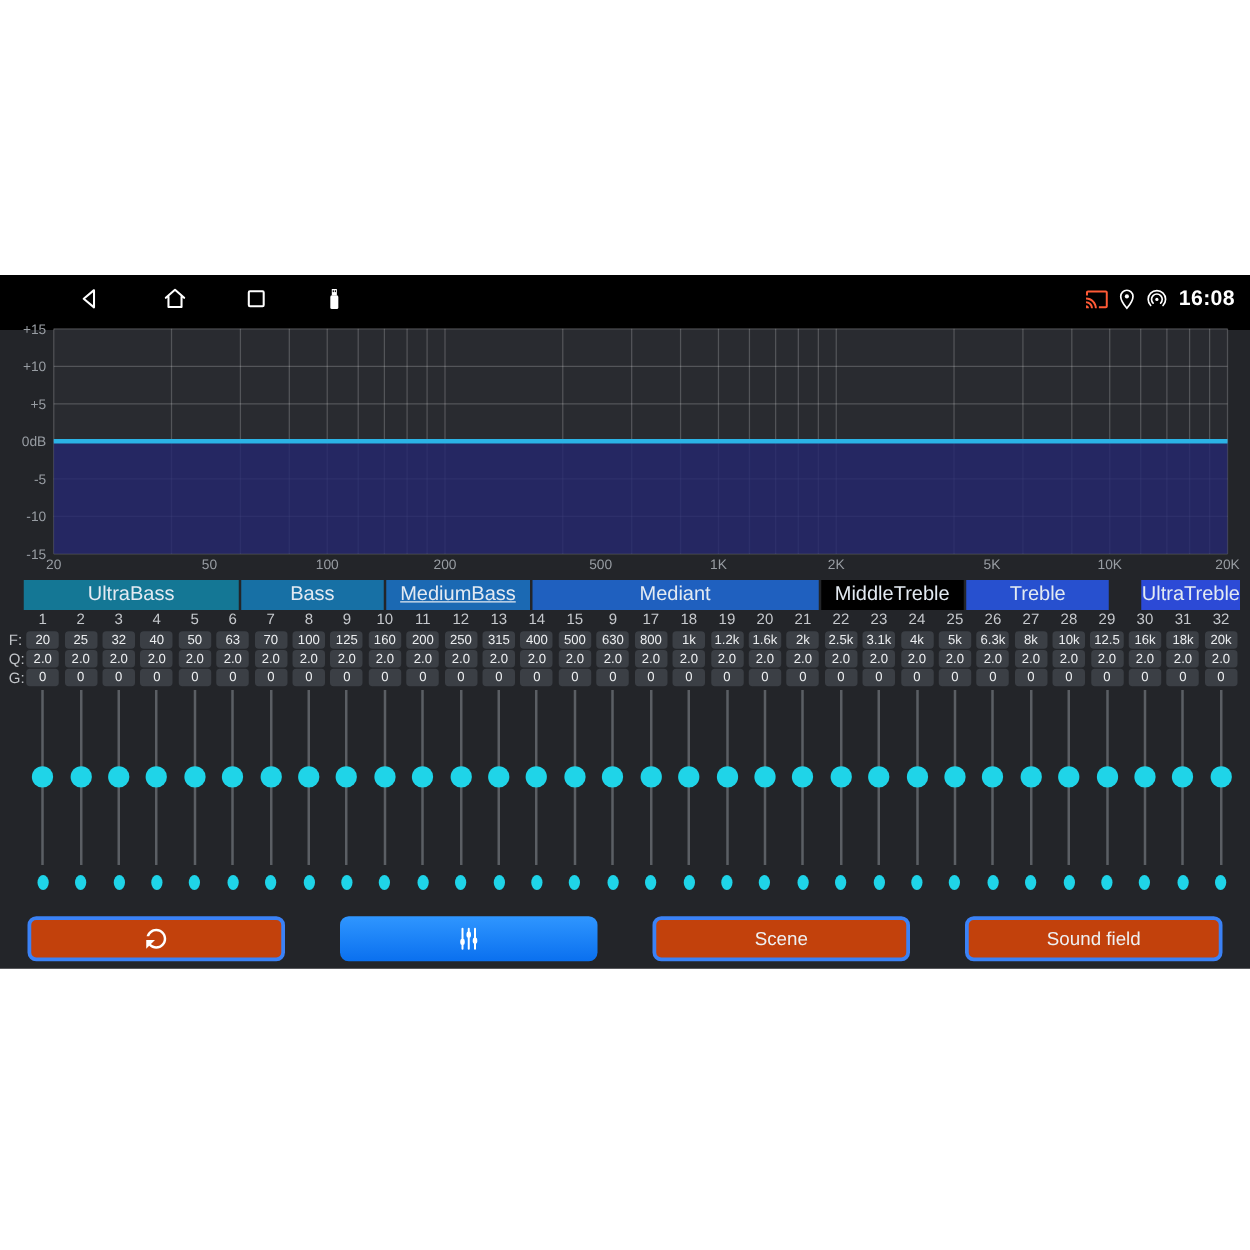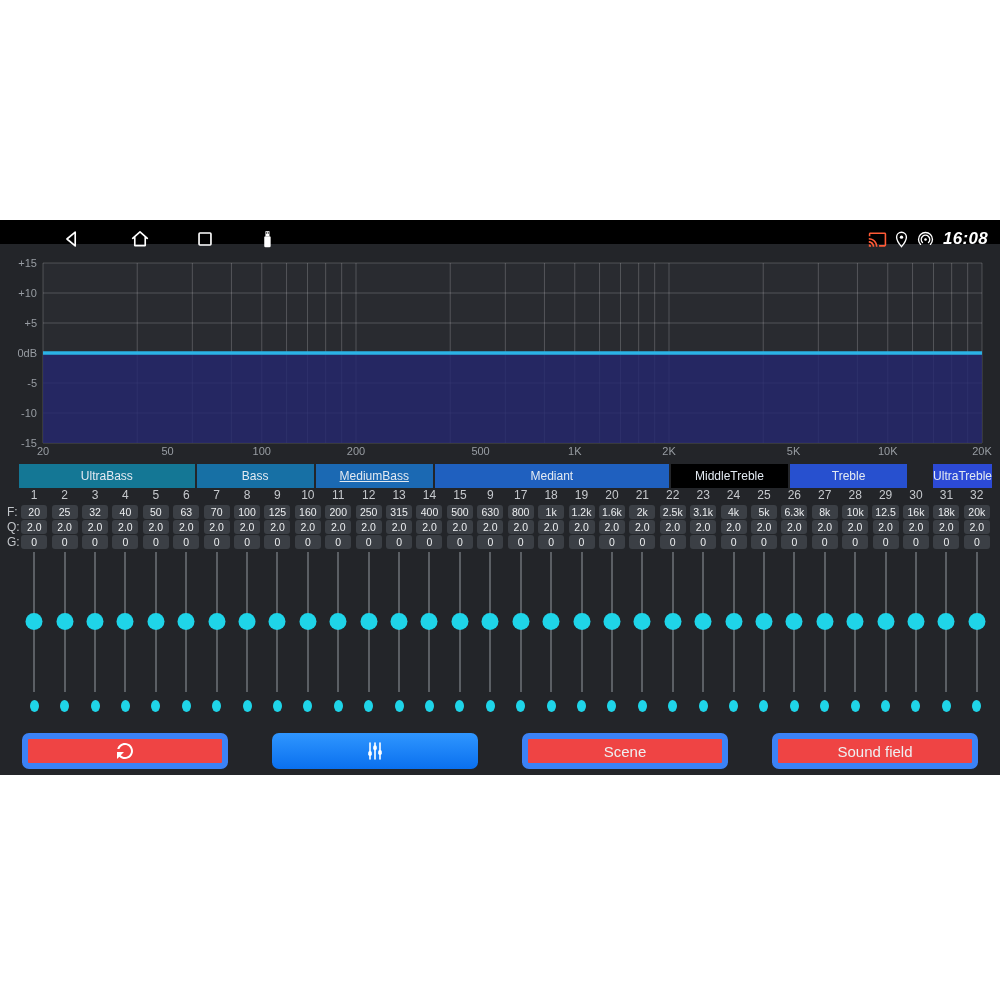--- a/index.html
+++ b/index.html
@@ -1,34 +1,34 @@
 <!DOCTYPE html>
 <html><head>
 <meta charset="utf-8">
 <style>
   html,body{margin:0;padding:0;background:#ffffff;}
   body{font-family:"Liberation Sans",sans-serif;}
   .stage{position:relative;width:1000px;height:1000px;background:#ffffff;overflow:hidden;}
   .app{position:absolute;top:220px;left:0;width:1000px;height:555px;background:#232529;}
 
   
-  .statusbar{position:absolute;top:0;left:0;width:1000px;height:24px;background:#000000;font-style:italic;}
+  .statusbar{position:absolute;top:0;left:0;width:1000px;height:44px;background:#000000;}
   .sicon{position:absolute;top:8px;width:22px;height:22px;}
   .sicon svg{width:22px;height:22px;display:block;}
   .status-right{position:absolute;right:12px;top:0;height:38px;display:flex;align-items:center;gap:5px;}
   .status-right .ricon svg{width:19px;height:19px;display:block;}
   .time{color:#ffffff;font-size:17px;font-weight:bold;letter-spacing:.3px;margin-left:3px;}
 
   
   #graph{position:absolute;top:38px;left:0;width:820px;height:200px;}
   svg text{font-family:"Liberation Sans",sans-serif;}
 
   
   .bands{position:absolute;top:244px;left:19px;width:973px;height:24px;display:flex;gap:2px;}
-  .band{display:flex;align-items:center;justify-content:center;color:#e3eaf2;font-size:12px;}
+  .band{display:flex;align-items:center;justify-content:center;color:#e3eaf2;font-size:16px;}
 
   
   .grid32{position:absolute;left:19px;width:973px;display:grid;grid-template-columns:repeat(32,1fr);}
   #numbers{top:268px;height:15px;color:#c6c9cd;font-size:12px;line-height:15px;text-align:center;}
   #frow{top:285px;height:14px;}
   #qrow{top:300px;height:14px;}
   #grow{top:315px;height:14px;}
   .cell{display:flex;justify-content:center;}
   .box{min-width:20px;padding:0 3px;height:14px;line-height:14px;background:#3b3f45;border-radius:3px;
        color:#eceef0;font-size:10.5px;text-align:center;}
@@ -38,21 +38,21 @@
   #sliders{top:330px;height:146px;}
   .slider{position:relative;height:146px;}
   .track{position:absolute;left:50%;transform:translateX(-50%);top:2px;height:140px;width:2px;background:#5b5f64;}
   .knob{position:absolute;left:50%;transform:translateX(-50%);top:63px;width:17px;height:17px;border-radius:50%;background:#1fd4e8;}
   #dots{top:479px;height:14px;}
   .dotcell{display:flex;justify-content:center;align-items:center;height:14px;}
   .dot{width:9px;height:12px;border-radius:50%;background:#1fd4e8;}
 
   
   .btnrow{position:absolute;top:513px;left:22px;width:956px;display:flex;justify-content:space-between;}
-  .btn{width:206px;height:36px;border-radius:7px;background:#ef4444;border:6px solid #3b82f6;
+  .btn{width:206px;height:36px;border-radius:7px;background:#c2410c;border:3px solid #3b82f6;
        color:#eef0f2;font-size:15px;display:flex;align-items:center;justify-content:center;
        font-family:inherit;cursor:pointer;padding:0;}
   .btn.active{background:linear-gradient(180deg,#2f96ff,#0a70ef);border:none;}
   .btn svg{width:24px;height:24px;display:block;}
 </style>
 </head>
 <body>
 
 <div class="stage">
   <div class="app">

